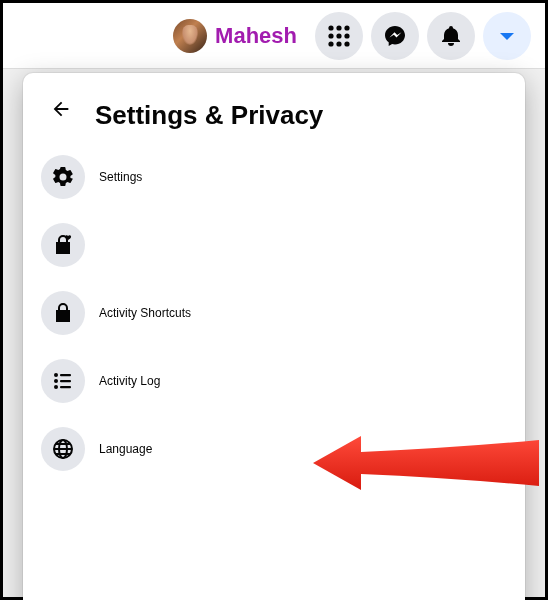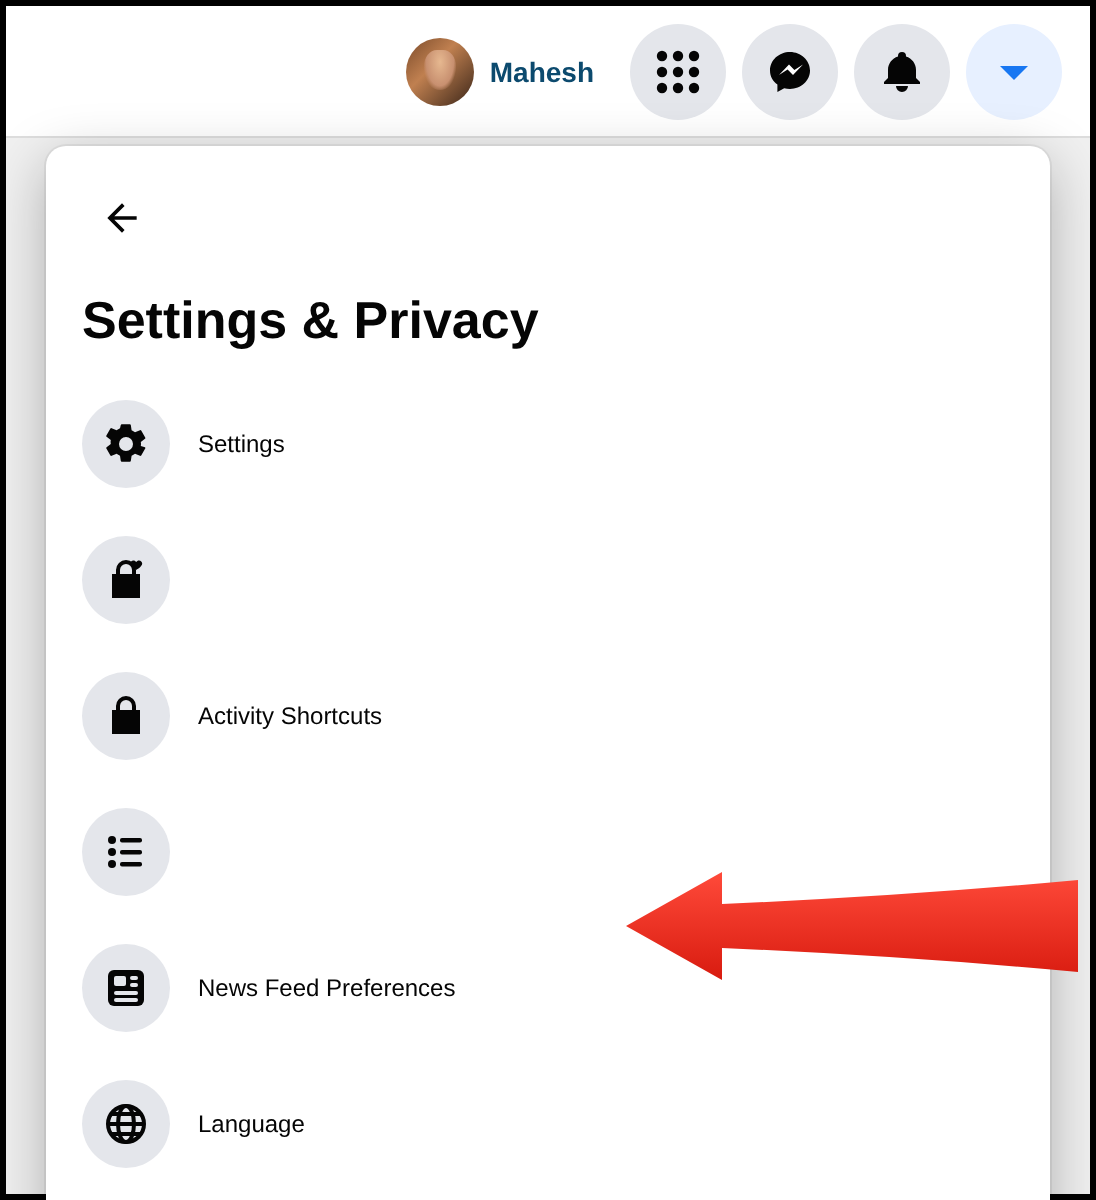--- a/index.html
+++ b/index.html
@@ -46,22 +46,22 @@
     .avatar::after {
       content: "";
       position: absolute;
       top: 6px; left: 9px;
       width: 16px; height: 20px;
       background: radial-gradient(ellipse at 50% 30%, #e6b890 0%, #c89070 60%, rgba(0,0,0,0) 75%);
       border-radius: 40% 40% 50% 50%;
     }
     .profile-name {
       font-weight: 600;
-      font-size: 14px;
-      color: #0c4a6e;
+      font-size: 22px;
+      color: #a21caf;
     }
     .nav-btn {
       width: 48px; height: 48px;
       border-radius: 50%;
       background: #e4e6eb;
       display: flex;
       align-items: center;
       justify-content: center;
       cursor: pointer;
       position: relative;
@@ -76,24 +76,23 @@
       left: 20px;
       right: 20px;
       bottom: -40px;
       background: #fff;
       border-radius: 10px;
       box-shadow: 0 8px 28px rgba(0,0,0,0.28), 0 0 0 1px rgba(0,0,0,0.05);
       padding: 14px 8px 10px 8px;
     }
     .panel-header {
       display: flex;
-      align-items: flex-start;
+      align-items: flex-end;
       gap: 14px;
       padding: 4px 10px 12px 10px;
-      flex-direction: column;
     }
     .back-btn {
       width: 40px; height: 40px;
       border-radius: 50%;
       display: flex;
       align-items: center;
       justify-content: center;
       cursor: pointer;
     }
     .panel-title {
@@ -236,37 +235,23 @@
               <g fill="#050505">
                 <circle cx="5" cy="6" r="2"></circle>
                 <rect x="9" y="5" width="11" height="2.2" rx="1"></rect>
                 <circle cx="5" cy="12" r="2"></circle>
                 <rect x="9" y="11" width="11" height="2.2" rx="1"></rect>
                 <circle cx="5" cy="18" r="2"></circle>
                 <rect x="9" y="17" width="11" height="2.2" rx="1"></rect>
               </g>
             </svg>
         </span>
-      </li>
-
-      <li class="menu-item">
-        <span class="item-icon">
-          <svg width="24" height="24" viewBox="0 0 24 24">
-              <g fill="#050505">
-                <rect x="3" y="3" width="18" height="18" rx="3"></rect>
-                <rect x="6" y="6" width="6" height="5" rx="1" fill="#e4e6eb"></rect>
-                <rect x="14" y="6" width="4" height="2" rx="1" fill="#e4e6eb"></rect>
-                <rect x="14" y="9.5" width="4" height="2" rx="1" fill="#e4e6eb"></rect>
-                <rect x="6" y="13.5" width="12" height="2" rx="1" fill="#e4e6eb"></rect>
-                <rect x="6" y="17" width="12" height="2" rx="1" fill="#e4e6eb"></rect>
-              </g>
-            </svg>
-        </span>
-        <span class="item-label">News Feed Preferences</span>
-      </li>
+        <span class="item-label">Activity Log</span>
+      </li>
+
 
       <li class="menu-item">
         <span class="item-icon">
           <svg width="24" height="24" viewBox="0 0 24 24">
               <g fill="none" stroke="#050505" stroke-width="2">
                 <circle cx="12" cy="12" r="9"></circle>
                 <ellipse cx="12" cy="12" rx="4" ry="9"></ellipse>
                 <path d="M3 12h18M4.5 7h15M4.5 17h15"></path>
               </g>
             </svg>

